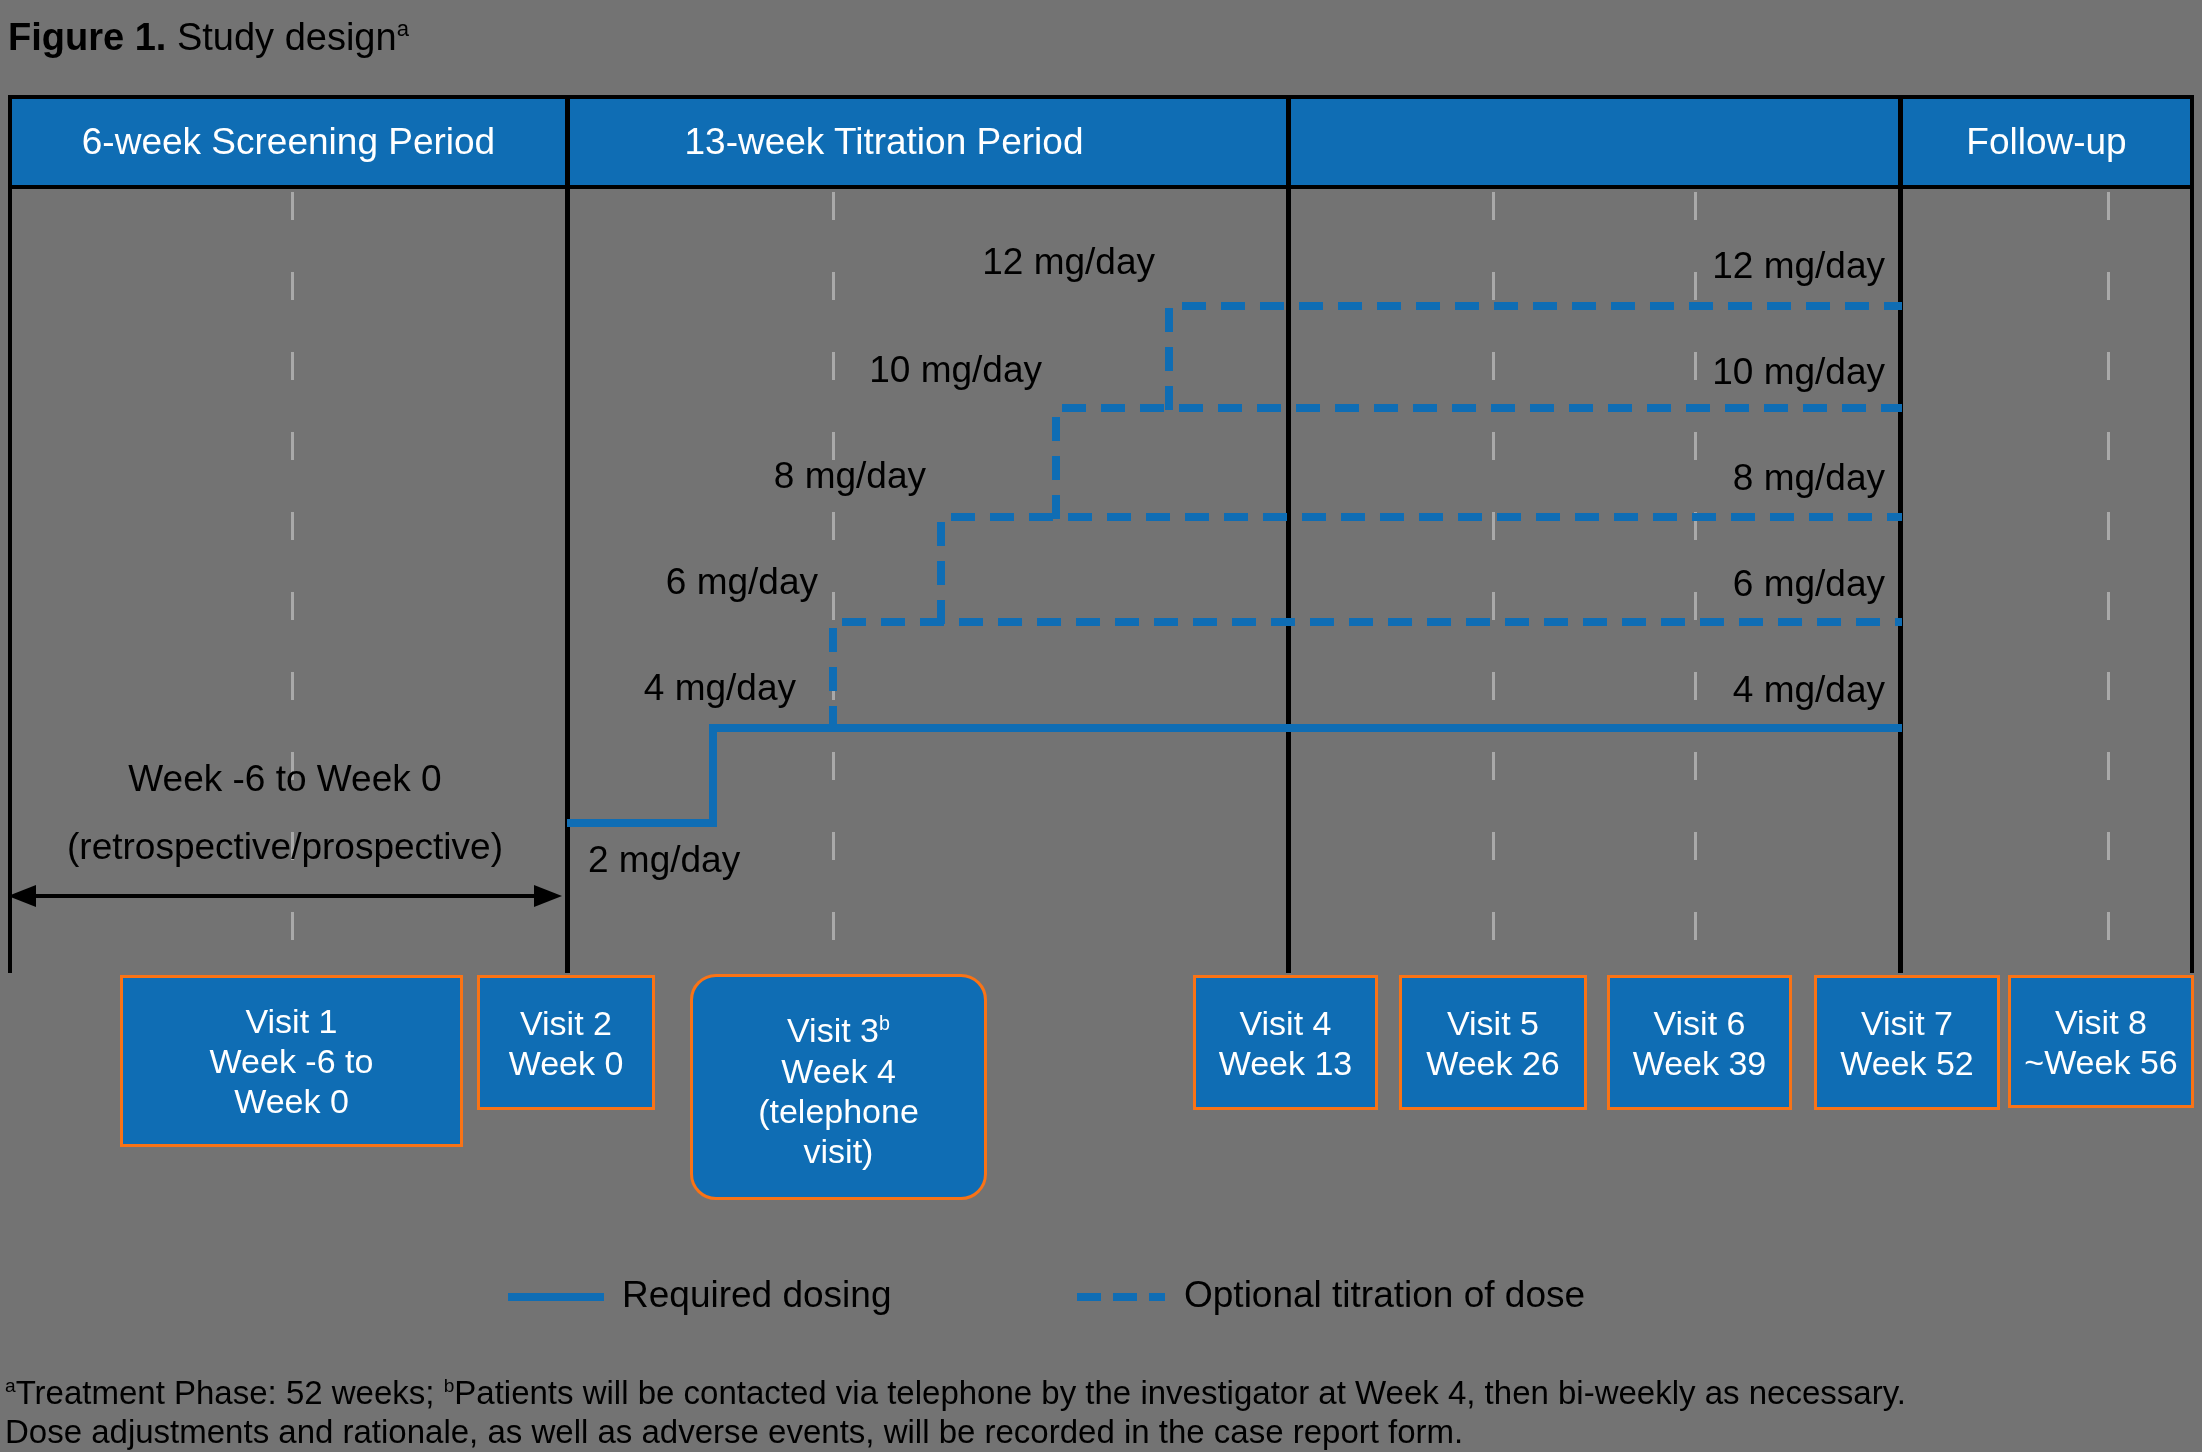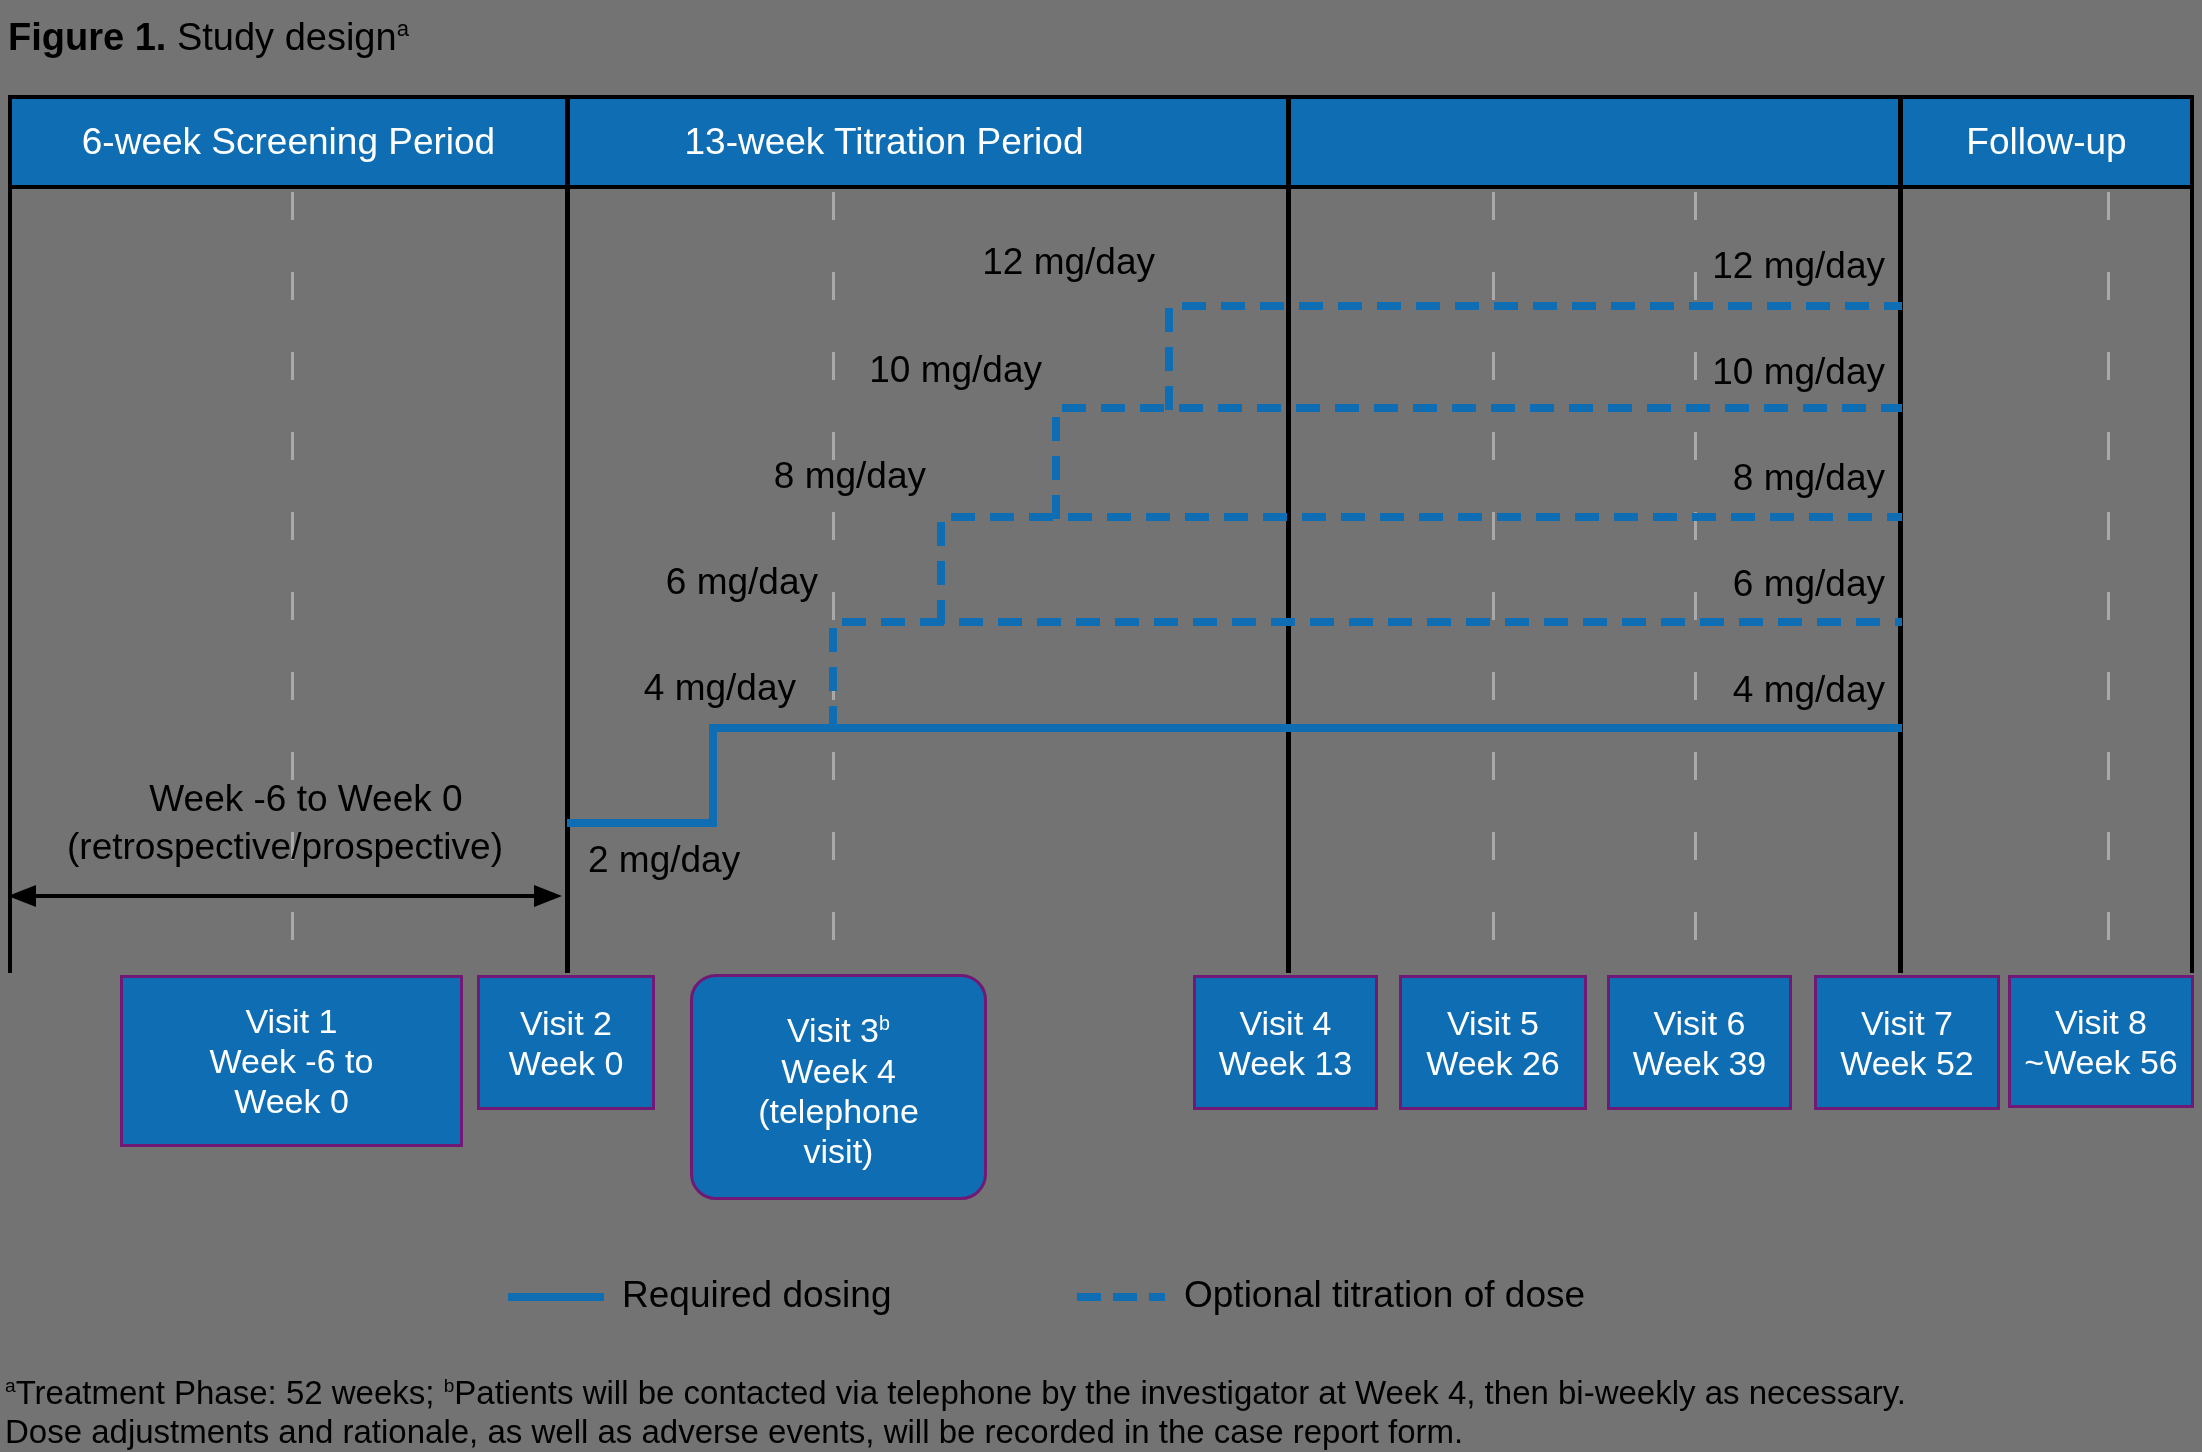--- a/index.html
+++ b/index.html
@@ -23,21 +23,21 @@
             background:repeating-linear-gradient(to bottom,#a9a9a9 0 28px,transparent 28px 80px);}
 
   
   .dose-label{position:absolute;font-size:37px;line-height:44px;white-space:nowrap;}
   .ra{text-align:right;width:220px;}
 
   
   .screen-note{position:absolute;left:8px;width:554px;text-align:center;font-size:37px;line-height:46px;}
 
   
-  .visit-box{position:absolute;background:#0f6db4;border:3px solid #701a75;box-sizing:border-box;
+  .visit-box{position:absolute;background:#0f6db4;border:3px solid #f97316;box-sizing:border-box;
              color:#fff;display:flex;flex-direction:column;align-items:center;justify-content:center;
              text-align:center;font-size:34px;line-height:40px;}
 
   
   .legend-label{position:absolute;font-size:37px;line-height:44px;white-space:nowrap;}
   .swatch-solid{position:absolute;height:8px;background:#0f6db4;}
   .swatch-dashed{position:absolute;height:8px;
             background:repeating-linear-gradient(to right,#0f6db4 0 24px,transparent 24px 36px);}
 
   
@@ -99,21 +99,21 @@
   <div class="dose-label ra" style="left:598px;top:560px;">6 mg/day</div>
   <div class="dose-label ra" style="left:576px;top:666px;">4 mg/day</div>
   <div class="dose-label" style="left:588px;top:838px;">2 mg/day</div>
 
   <div class="dose-label ra" style="left:1665px;top:244px;">12 mg/day</div>
   <div class="dose-label ra" style="left:1665px;top:350px;">10 mg/day</div>
   <div class="dose-label ra" style="left:1665px;top:456px;">8 mg/day</div>
   <div class="dose-label ra" style="left:1665px;top:562px;">6 mg/day</div>
   <div class="dose-label ra" style="left:1665px;top:668px;">4 mg/day</div>
 
-  <div class="screen-note" style="top:776px;padding-left:21px;">Week -6 to Week 0</div>
+  <div class="screen-note" style="top:756px;">Week -6 to Week 0</div>
   <div class="screen-note" style="top:824px;">(retrospective/prospective)</div>
 
   <div class="visit-box" style="left:120px;top:975px;width:343px;height:172px;">
     <div>Visit 1</div>
     <div>Week -6 to</div>
     <div>Week 0</div>
   </div>
   <div class="visit-box" style="left:477px;top:975px;width:178px;height:135px;">
     <div>Visit 2</div>
     <div>Week 0</div>

